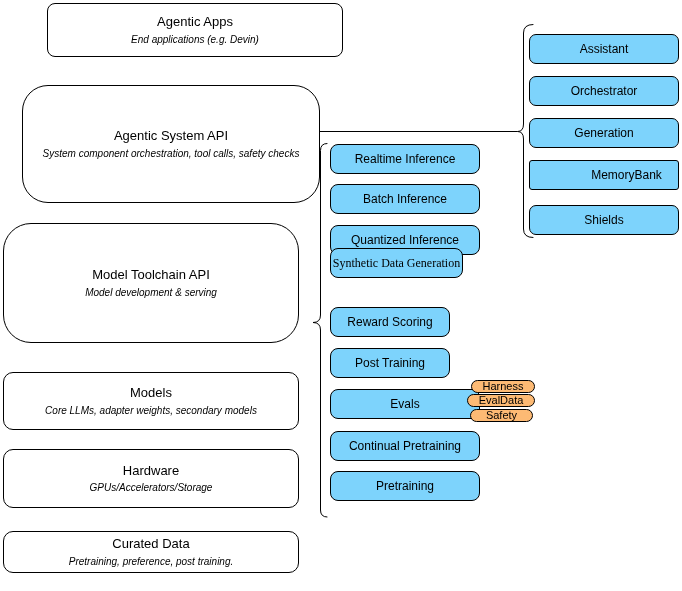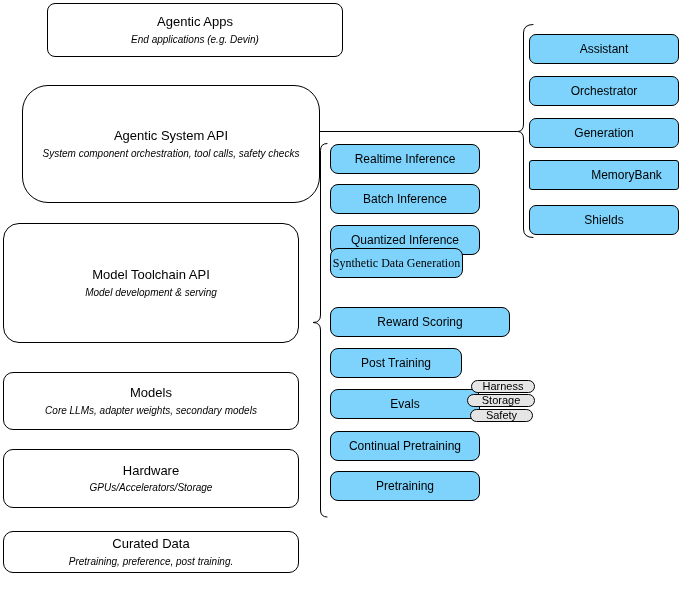--- a/index.html
+++ b/index.html
@@ -35,21 +35,21 @@
     align-items: center;
     justify-content: center;
     text-align: right;
     font-size: 12px;
     white-space: nowrap;
   }
   .pill {
     position: absolute;
     box-sizing: border-box;
     border: 1px solid #000000;
-    background: #e5e5e5;
+    background: #fdba74;
     border-radius: 8px;
     display: flex;
     align-items: center;
     justify-content: center;
     font-size: 11px;
     line-height: 1;
     white-space: nowrap;
     z-index: 3;
   }
   .overlay {
@@ -74,21 +74,21 @@
   <div class="node" style="left:3px;top:3px;width:296px;height:54px;border-radius:8px;margin-left:44px;">
     <div class="node-title">Agentic Apps</div>
     <div class="node-subtitle">End applications (e.g. Devin)</div>
   </div>
 
   <div class="node" style="left:3px;top:85px;width:298px;height:118px;border-radius:26px;margin-left:19px;">
     <div class="node-title">Agentic System API</div>
     <div class="node-subtitle">System component orchestration, tool calls, safety checks</div>
   </div>
 
-  <div class="node" style="left:3px;top:223px;width:296px;height:120px;border-radius:16px;">
+  <div class="node" style="left:3px;top:223px;width:296px;height:120px;border-radius:28px;">
     <div class="node-title">Model Toolchain API</div>
     <div class="node-subtitle">Model development &amp; serving</div>
   </div>
 
   <div class="node" style="left:3px;top:372px;width:296px;height:58px;border-radius:10px;">
     <div class="node-title">Models</div>
     <div class="node-subtitle">Core LLMs, adapter weights, secondary models</div>
   </div>
 
   <div class="node" style="left:3px;top:449px;width:296px;height:59px;border-radius:10px;">
@@ -98,28 +98,28 @@
 
   <div class="node" style="left:3px;top:531px;width:296px;height:42px;border-radius:10px;">
     <div class="node-title">Curated Data</div>
     <div class="node-subtitle">Pretraining, preference, post training.</div>
   </div>
 
   <div class="mini" style="left:330px;top:144px;width:150px;height:30px;">Realtime Inference</div>
   <div class="mini" style="left:330px;top:184px;width:150px;height:30px;">Batch Inference</div>
   <div class="mini" style="left:330px;top:225px;width:150px;height:30px;">Quantized Inference</div>
   <div class="mini" style="left:330px;top:248px;width:133px;height:30px;font-family:Liberation Serif, serif;">Synthetic Data Generation</div>
-  <div class="mini" style="left:330px;top:307px;width:180px;height:30px;">Reward Scoring</div>
-  <div class="mini" style="left:330px;top:348px;width:132px;height:30px;">Post Training</div>
+  <div class="mini" style="left:330px;top:307px;width:120px;height:30px;">Reward Scoring</div>
+  <div class="mini" style="left:330px;top:348px;width:120px;height:30px;">Post Training</div>
   <div class="mini" style="left:330px;top:389px;width:150px;height:30px;">Evals</div>
   <div class="mini" style="left:330px;top:431px;width:150px;height:30px;">Continual Pretraining</div>
   <div class="mini" style="left:330px;top:471px;width:150px;height:30px;">Pretraining</div>
 
   <div class="pill" style="left:471px;top:380px;width:64px;height:13px;">Harness</div>
-  <div class="pill" style="left:467px;top:394px;width:68px;height:13px;">Storage</div>
+  <div class="pill" style="left:467px;top:394px;width:68px;height:13px;">EvalData</div>
   <div class="pill" style="left:470px;top:409px;width:63px;height:13px;">Safety</div>
 
   <div class="mini" style="left:529px;top:34px;width:150px;height:30px;border-radius:7px;">Assistant</div>
   <div class="mini" style="left:529px;top:76px;width:150px;height:30px;border-radius:7px;">Orchestrator</div>
   <div class="mini" style="left:529px;top:118px;width:150px;height:30px;border-radius:7px;">Generation</div>
   <div class="mini" style="left:529px;top:160px;width:150px;height:30px;border-radius:3px;padding-left:45px;">MemoryBank</div>
   <div class="mini" style="left:529px;top:205px;width:150px;height:30px;border-radius:7px;">Shields</div>
 
 </div>
 

